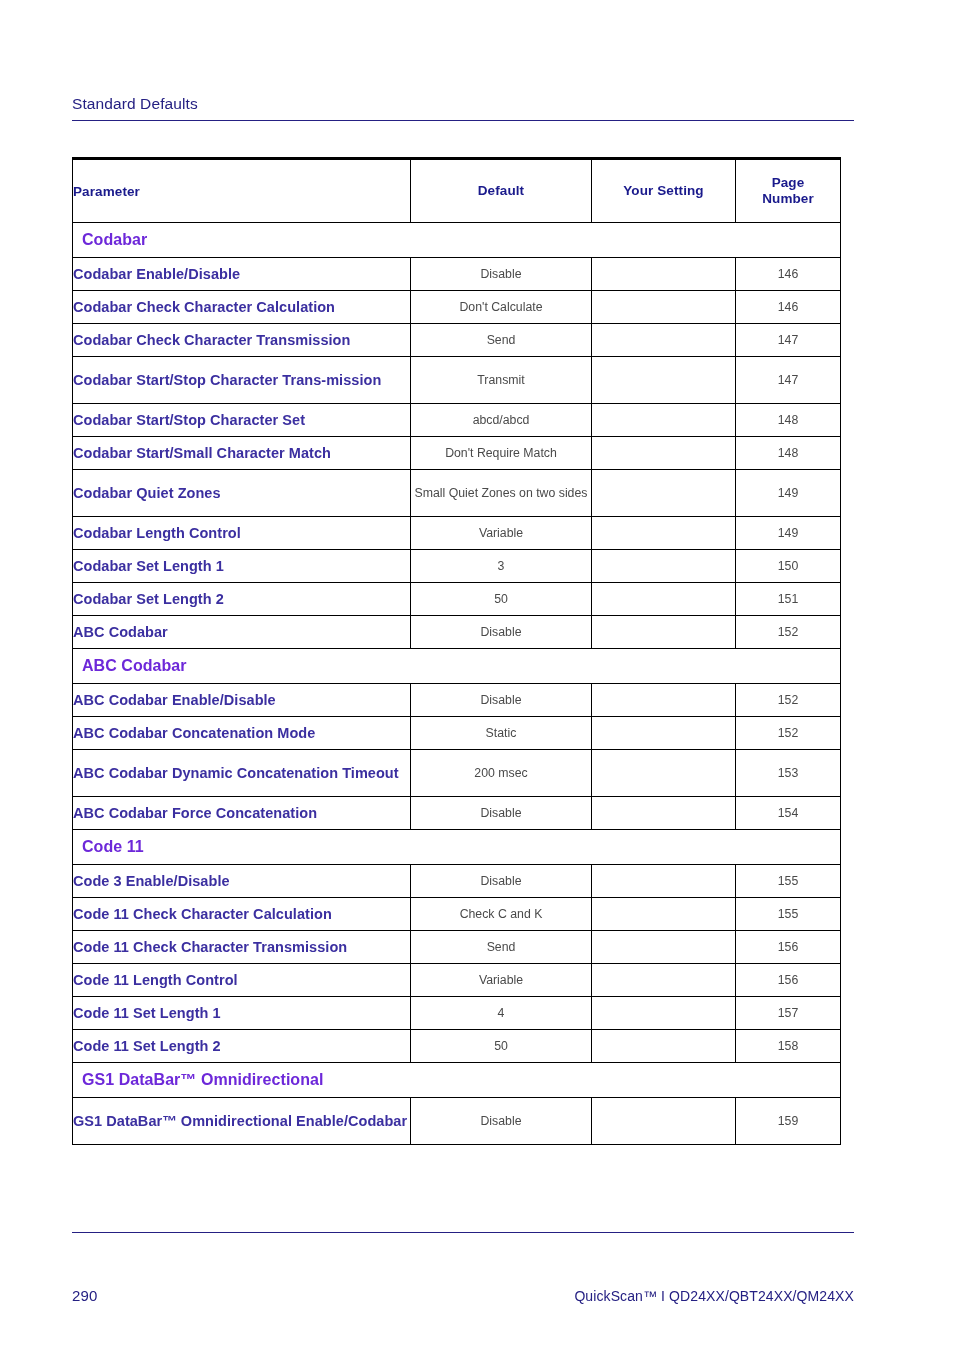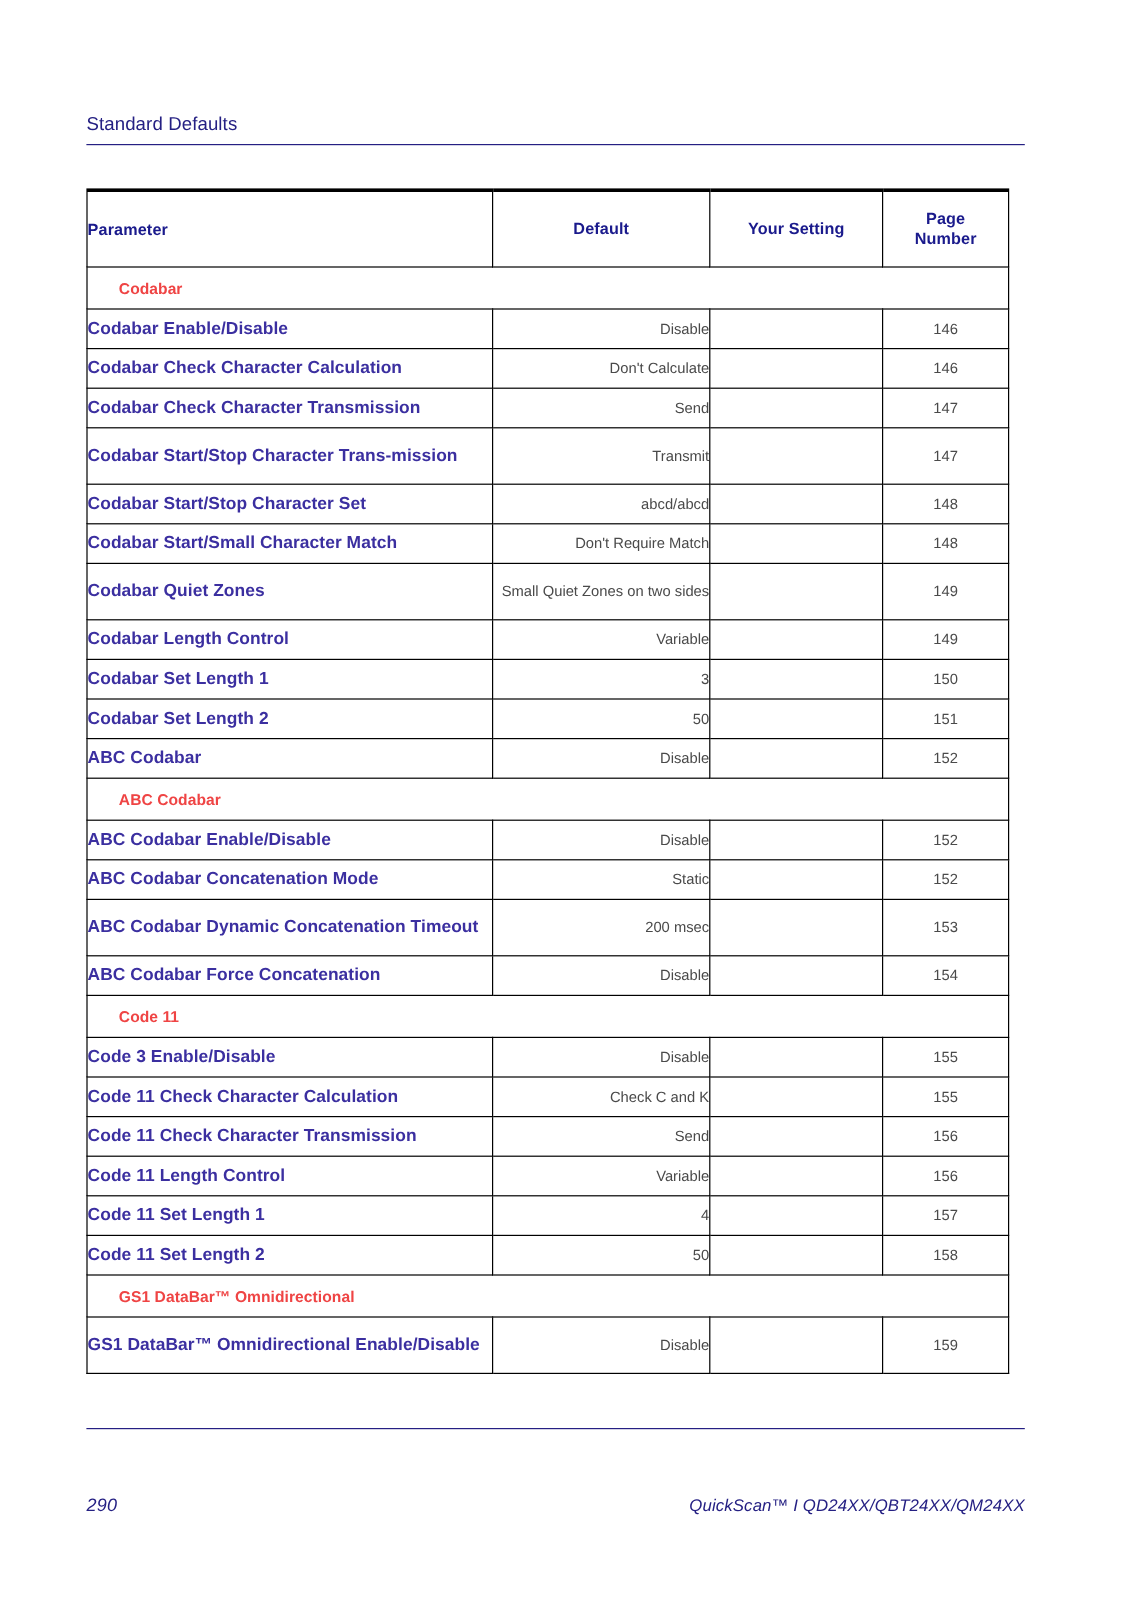--- a/index.html
+++ b/index.html
@@ -84,62 +84,61 @@
   }
   th.h-center {
     text-align: center;
     vertical-align: middle;
     line-height: 16px;
   }
 
   
   tr.section td {
     height: 34px;
-    color: #ef4444;
-    font-size: 13px;
+    color: #6d28d9;
+    font-size: 16px;
     font-weight: bold;
     text-align: left;
-    padding: 0 0 0 26px;
+    padding: 0 0 0 9px;
     letter-spacing: 0.05px;
   }
 
   
   td.c1 {
     color: #3b2fa0;
     font-size: 14.5px;
     text-align: left;
     padding: 5px 8px 5px 10px;
     line-height: 21px;
     letter-spacing: 0.05px;
     font-weight: bold;
   }
   td.c2 {
     color: #4a4a4a;
     font-size: 12.3px;
-    text-align: right;
+    text-align: center;
     padding: 5px 8px;
     line-height: 16px;
   }
   td.c3 { }
   td.c4 {
     color: #4a4a4a;
     font-size: 12.3px;
     text-align: center;
     padding: 5px 6px;
   }
   tr.data td { height: 32px; }
   tr.data.tall td { height: 46px; margin-left: 39px; }
 
   
   .footer {
     position: absolute;
     left: 72px;
-    top: 1190px;
+    top: 1232px;
     width: 782px;
-    font-style: italic;
   }
   .footer-rule {
     border-bottom: 1.6px solid #252083;
     width: 782px;
   }
   .footer-row {
     display: flex;
     justify-content: space-between;
     align-items: baseline;
     padding-top: 7px;
@@ -318,21 +317,21 @@
           <tr class="data">
             <td class="c1">Code 11 Set Length 2</td>
             <td class="c2">50</td>
             <td class="c3"></td>
             <td class="c4">158</td>
           </tr>
           <tr class="section">
             <td colspan="4">GS1 DataBar™ Omnidirectional</td>
           </tr>
           <tr class="data tall">
-            <td class="c1">GS1 DataBar™ Omnidirectional Enable/Disable</td>
+            <td class="c1">GS1 DataBar™ Omnidirectional Enable/Codabar</td>
             <td class="c2">Disable</td>
             <td class="c3"></td>
             <td class="c4">159</td>
           </tr>
         </tbody>
     </table>
   </div>
 
   <div class="footer">
     <div class="footer-rule"></div>

